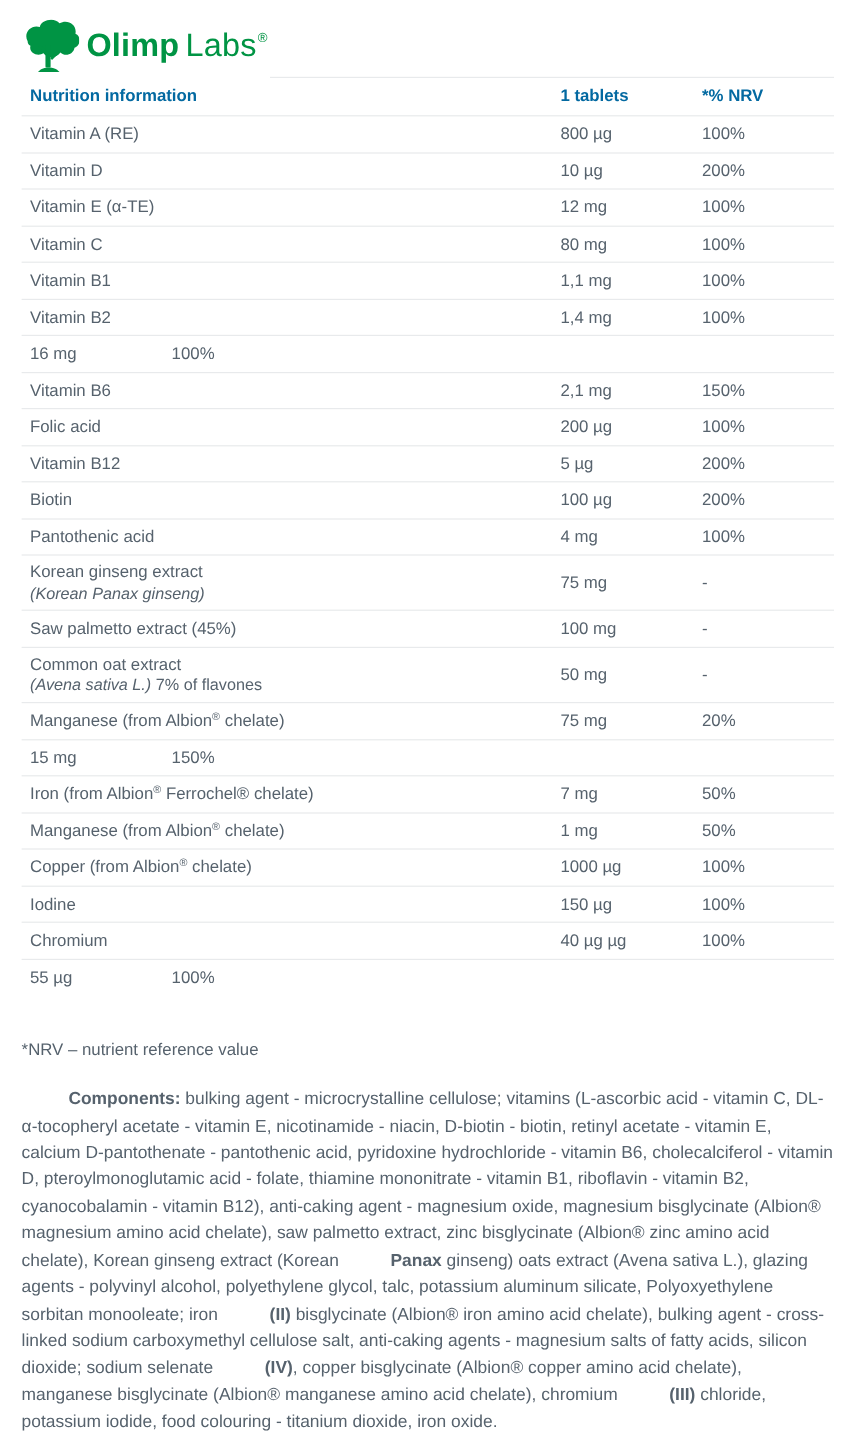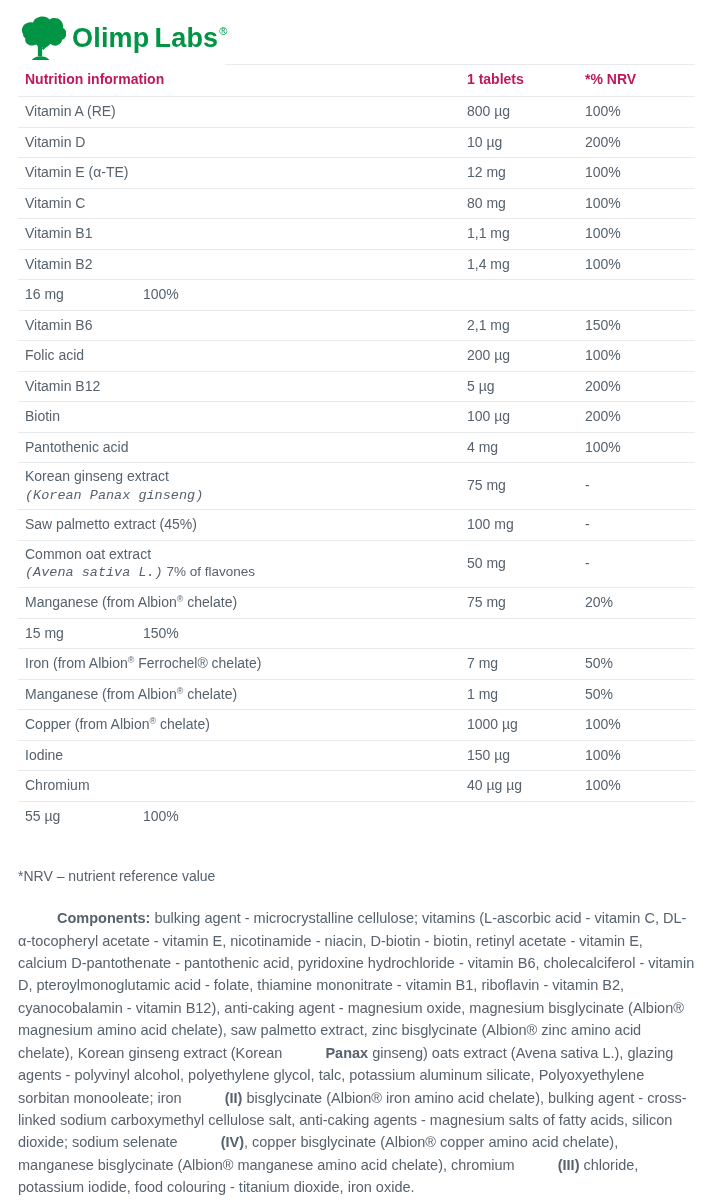--- a/index.html
+++ b/index.html
@@ -24,54 +24,54 @@
   .tree svg { width: 100%; height: 100%; display: block; }
   .logo-text {
     margin-left: 6px;
     font-size: 27px;
     color: #009444;
     letter-spacing: 0.2px;
     line-height: 1;
     white-space: nowrap;
   }
   .logo-text b { font-weight: 700; }
-  .logo-text .light { font-weight: 700; margin-left: 5px; }
+  .logo-text .light { font-weight: 400; margin-left: 5px; }
   .logo-text sup { font-size: 11px; font-weight: 400; vertical-align: 12px; margin-left: 1px; }
   
   .table { margin: 0 20px 0 18px; }
   .row {
     display: flex;
     align-items: center;
     min-height: 30.5px;
     border-bottom: 1px solid #e8eaec;
     font-size: 14px;
     line-height: 1.25;
     padding-left: 7px;
   }
   .row:last-child { border-bottom: none; }
   .row.header {
     position: relative;
     font-weight: 700;
-    color: #be185d;
+    color: #0369a1;
     min-height: 33px;
   }
   .row.header::before {
     content: "";
     position: absolute;
     left: 207px; right: 0; top: 0;
     height: 1px;
     background: #e8eaec;
   }
   .row.two-line { padding-top: 5px; padding-bottom: 5px; }
   .c-name { flex: 1 1 auto; padding-right: 8px; }
   .c-amt  { flex: 0 0 118px; }
   .c-nrv  { flex: 0 0 110px; }
   .c-name sup { font-size: 9px; vertical-align: 5px; }
   .subline { font-size: 13.5px; margin-top: 1px; }
-  .subline i { font-style: italic; font-family: Liberation Mono, monospace; }
+  .subline i { font-style: italic; }
   
   .footnote {
     margin: 36px 20px 0 18px;
     font-size: 14px;
   }
   .components {
     margin: 23px 20px 0 18px;
     font-size: 14.5px;
     line-height: 22.4px;
     text-align: left;

